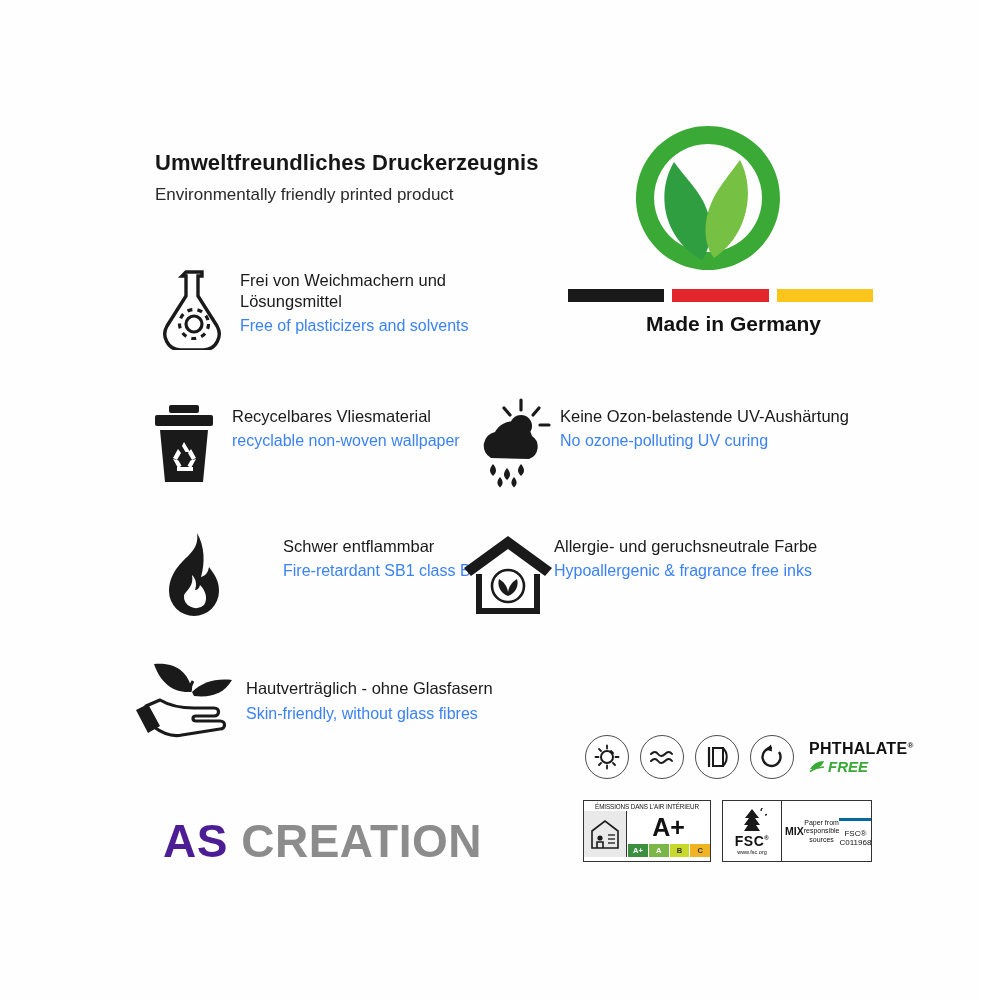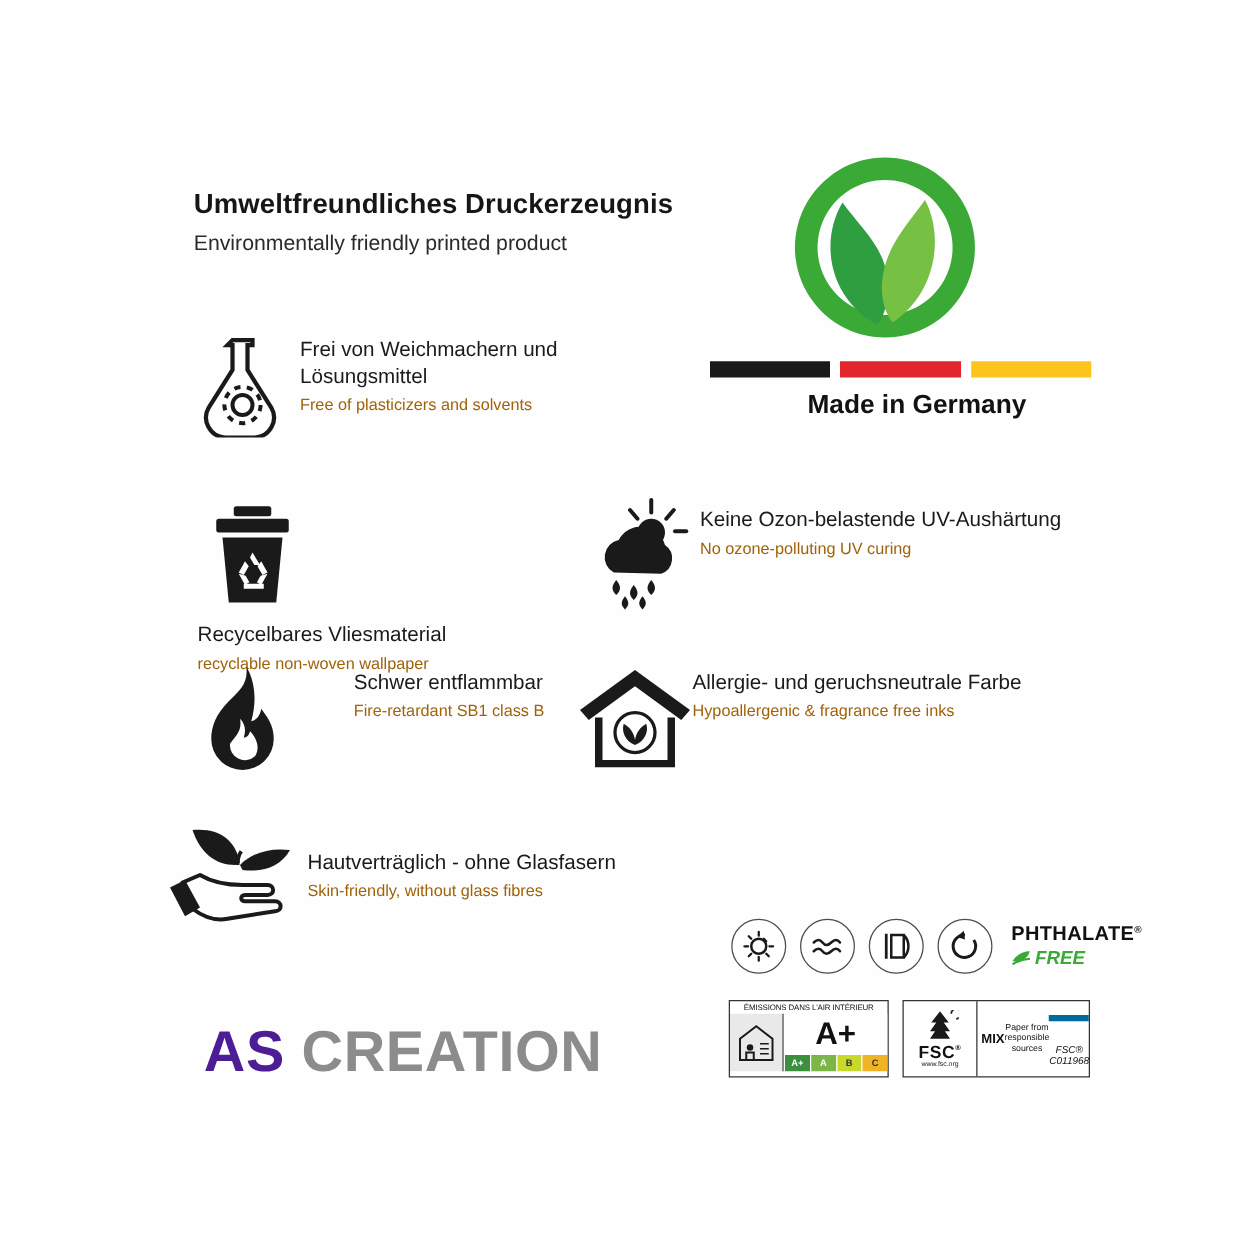--- a/index.html
+++ b/index.html
@@ -83,28 +83,28 @@
     align-items: center;
     justify-content: center;
   }
   .feat .txt { padding-top: 8px; }
   .feat .de {
     font-size: 16.5px;
     color: #1a1a1a;
     line-height: 1.28;
   }
   .feat .en {
-    font-size: 13px;
-    color: #a16207;
+    font-size: 16px;
+    color: #3b82f6;
     margin-top: 4px;
     line-height: 1.25;
   }
   
   .f1 { left: 148px; top: 262px; width: 400px; }
-  .f2 { left: 158px; top: 398px; width: 330px; flex-direction: column; }
+  .f2 { left: 140px; top: 398px; width: 330px; }
   .f3 { left: 468px; top: 398px; width: 430px; }
   .f4 { left: 148px; top: 528px; width: 330px; gap: 43px; }
   .f5 { left: 462px; top: 528px; width: 430px; }
   .f6 { left: 130px; top: 648px; width: 400px; align-items: center; }
 
   
   .brand {
     position: absolute;
     left: 163px;
     top: 818px;
@@ -265,24 +265,23 @@
   .cert-fsc .info .desc {
     font-size: 7px;
     color: #111;
     line-height: 1.22;
     margin-top: 1px;
   }
   .cert-fsc .info .code {
     font-size: 8px;
     color: #111;
     margin-top: 3px;
-    border-top: 5px solid #0369a1;
+    border-top: 3px solid #0369a1;
     width: 100%;
-    padding-top: 18px;
-    font-style: italic;
+    padding-top: 8px;
   }
 </style>
 </head>
 <body>
 
 <div class="sheet">
 
   <div class="header">
     <div class="title-de">Umweltfreundliches Druckerzeugnis</div>
     <div class="title-en">Environmentally friendly printed product</div>

